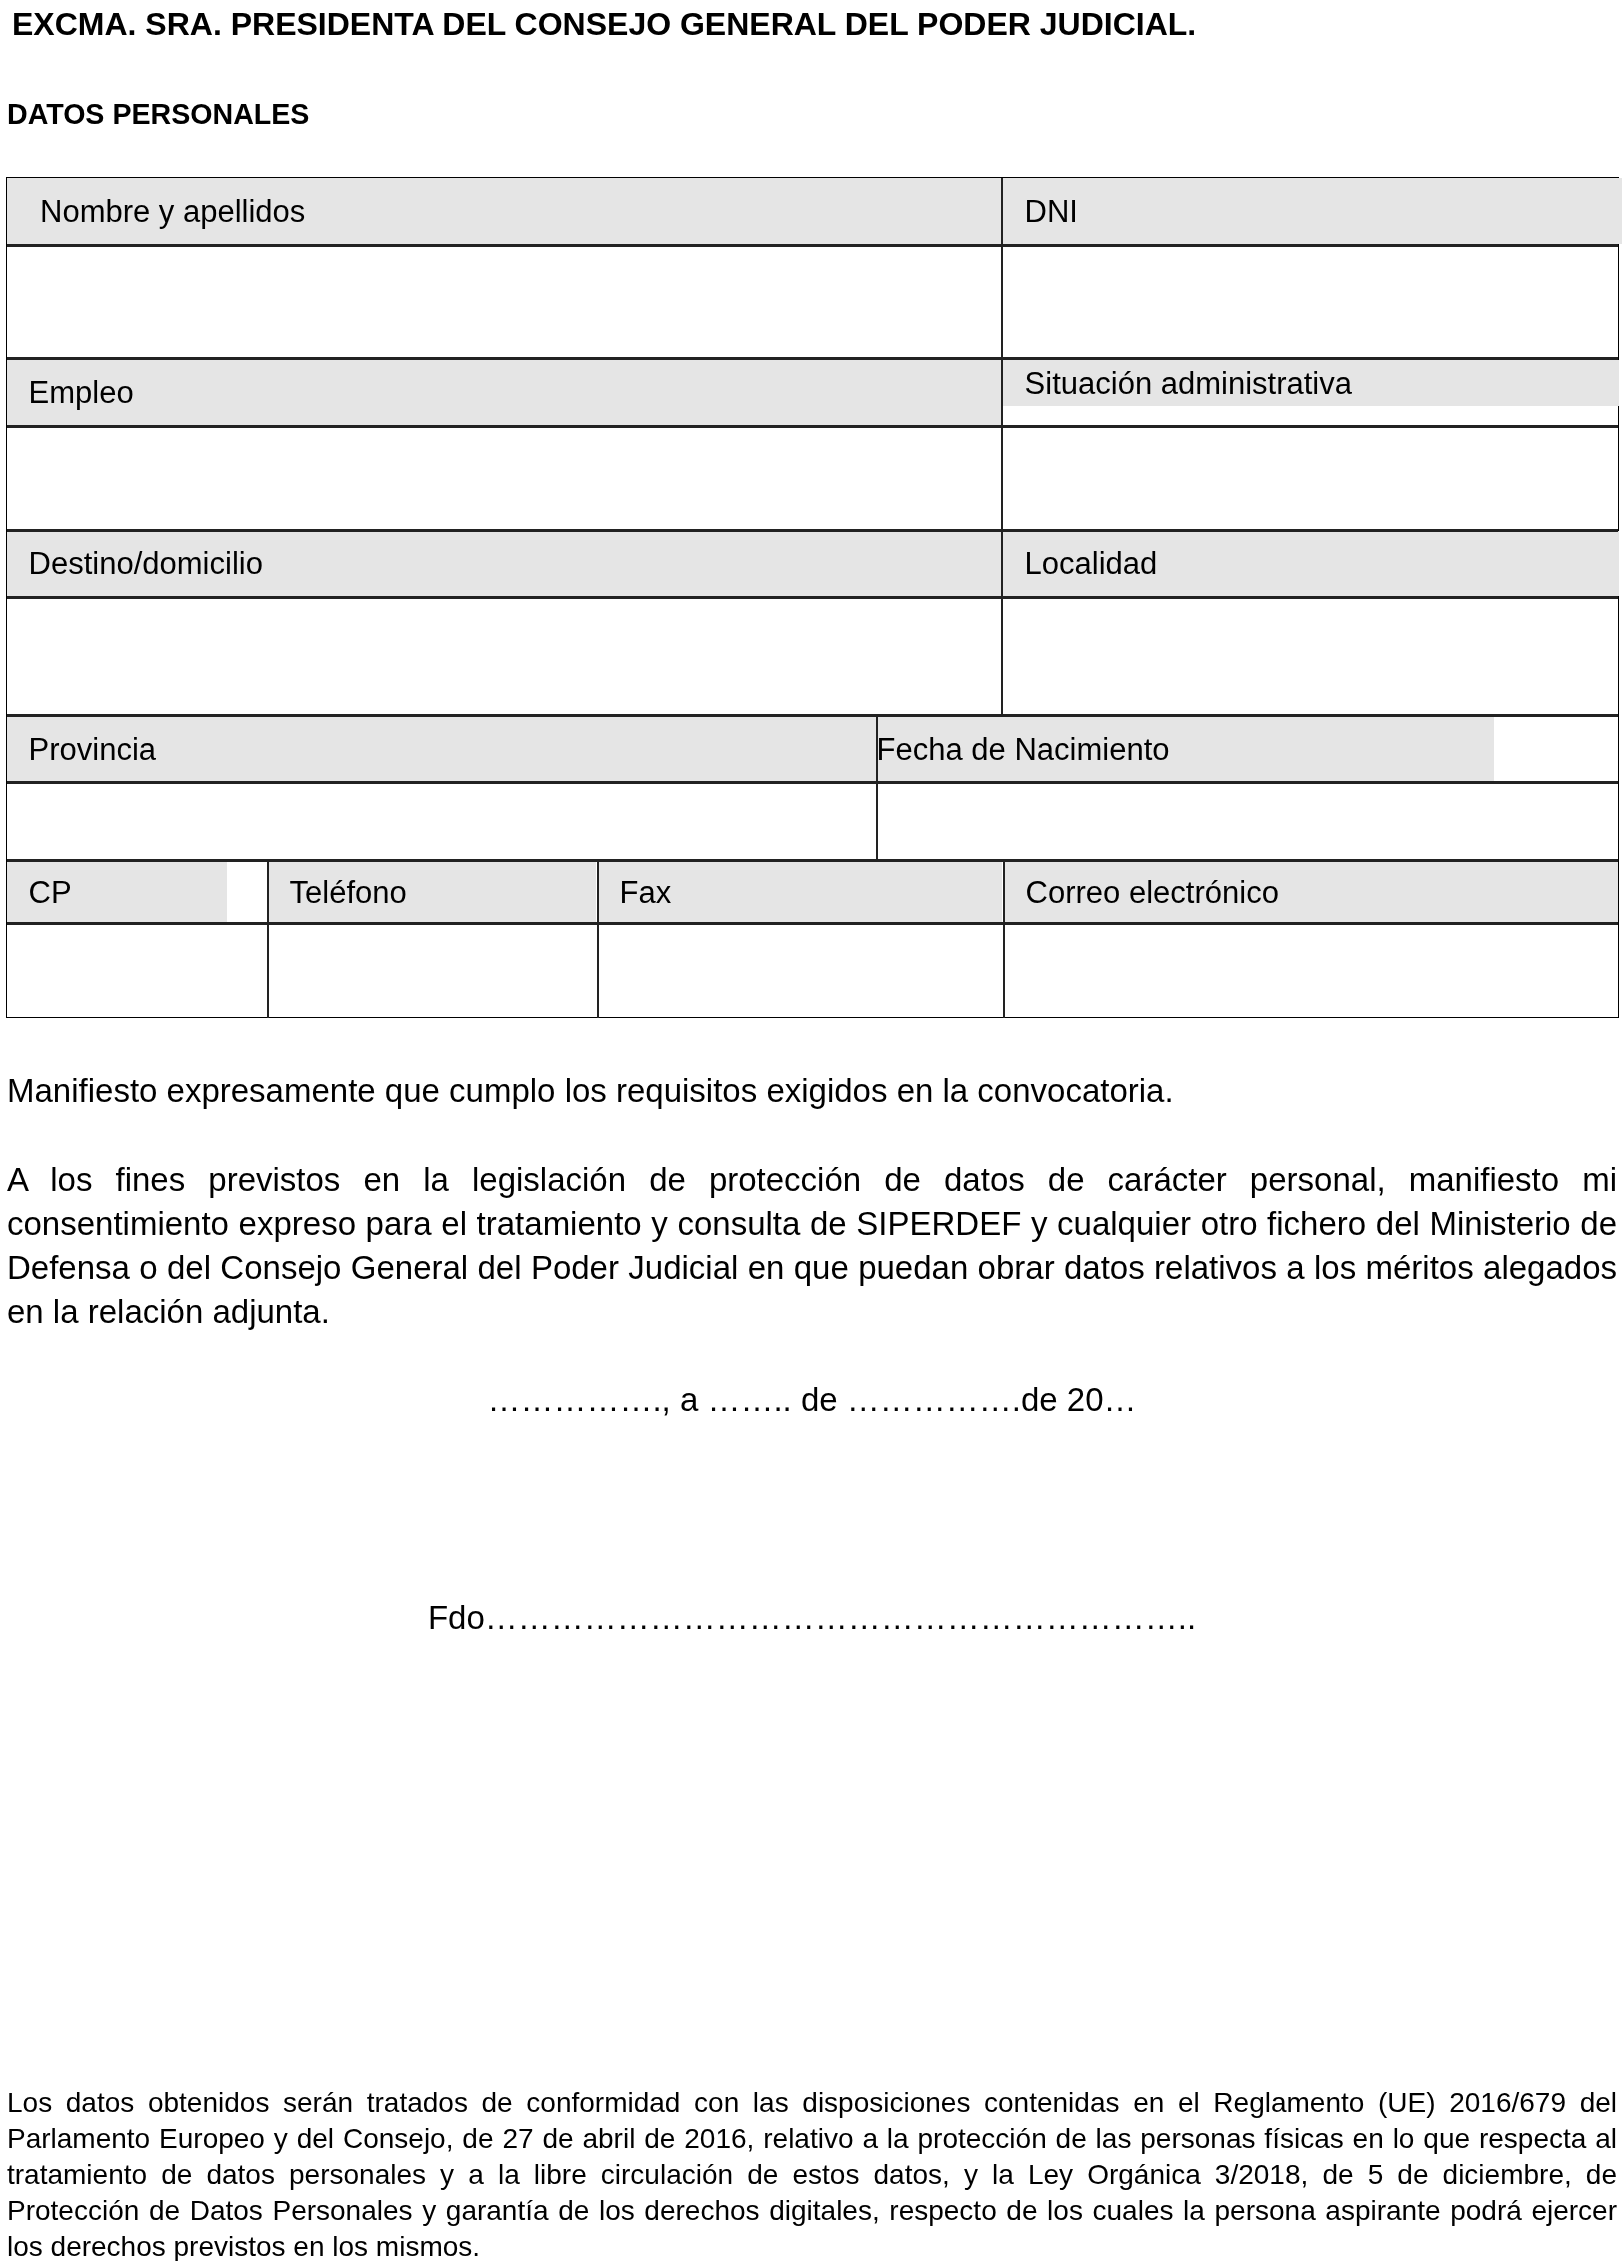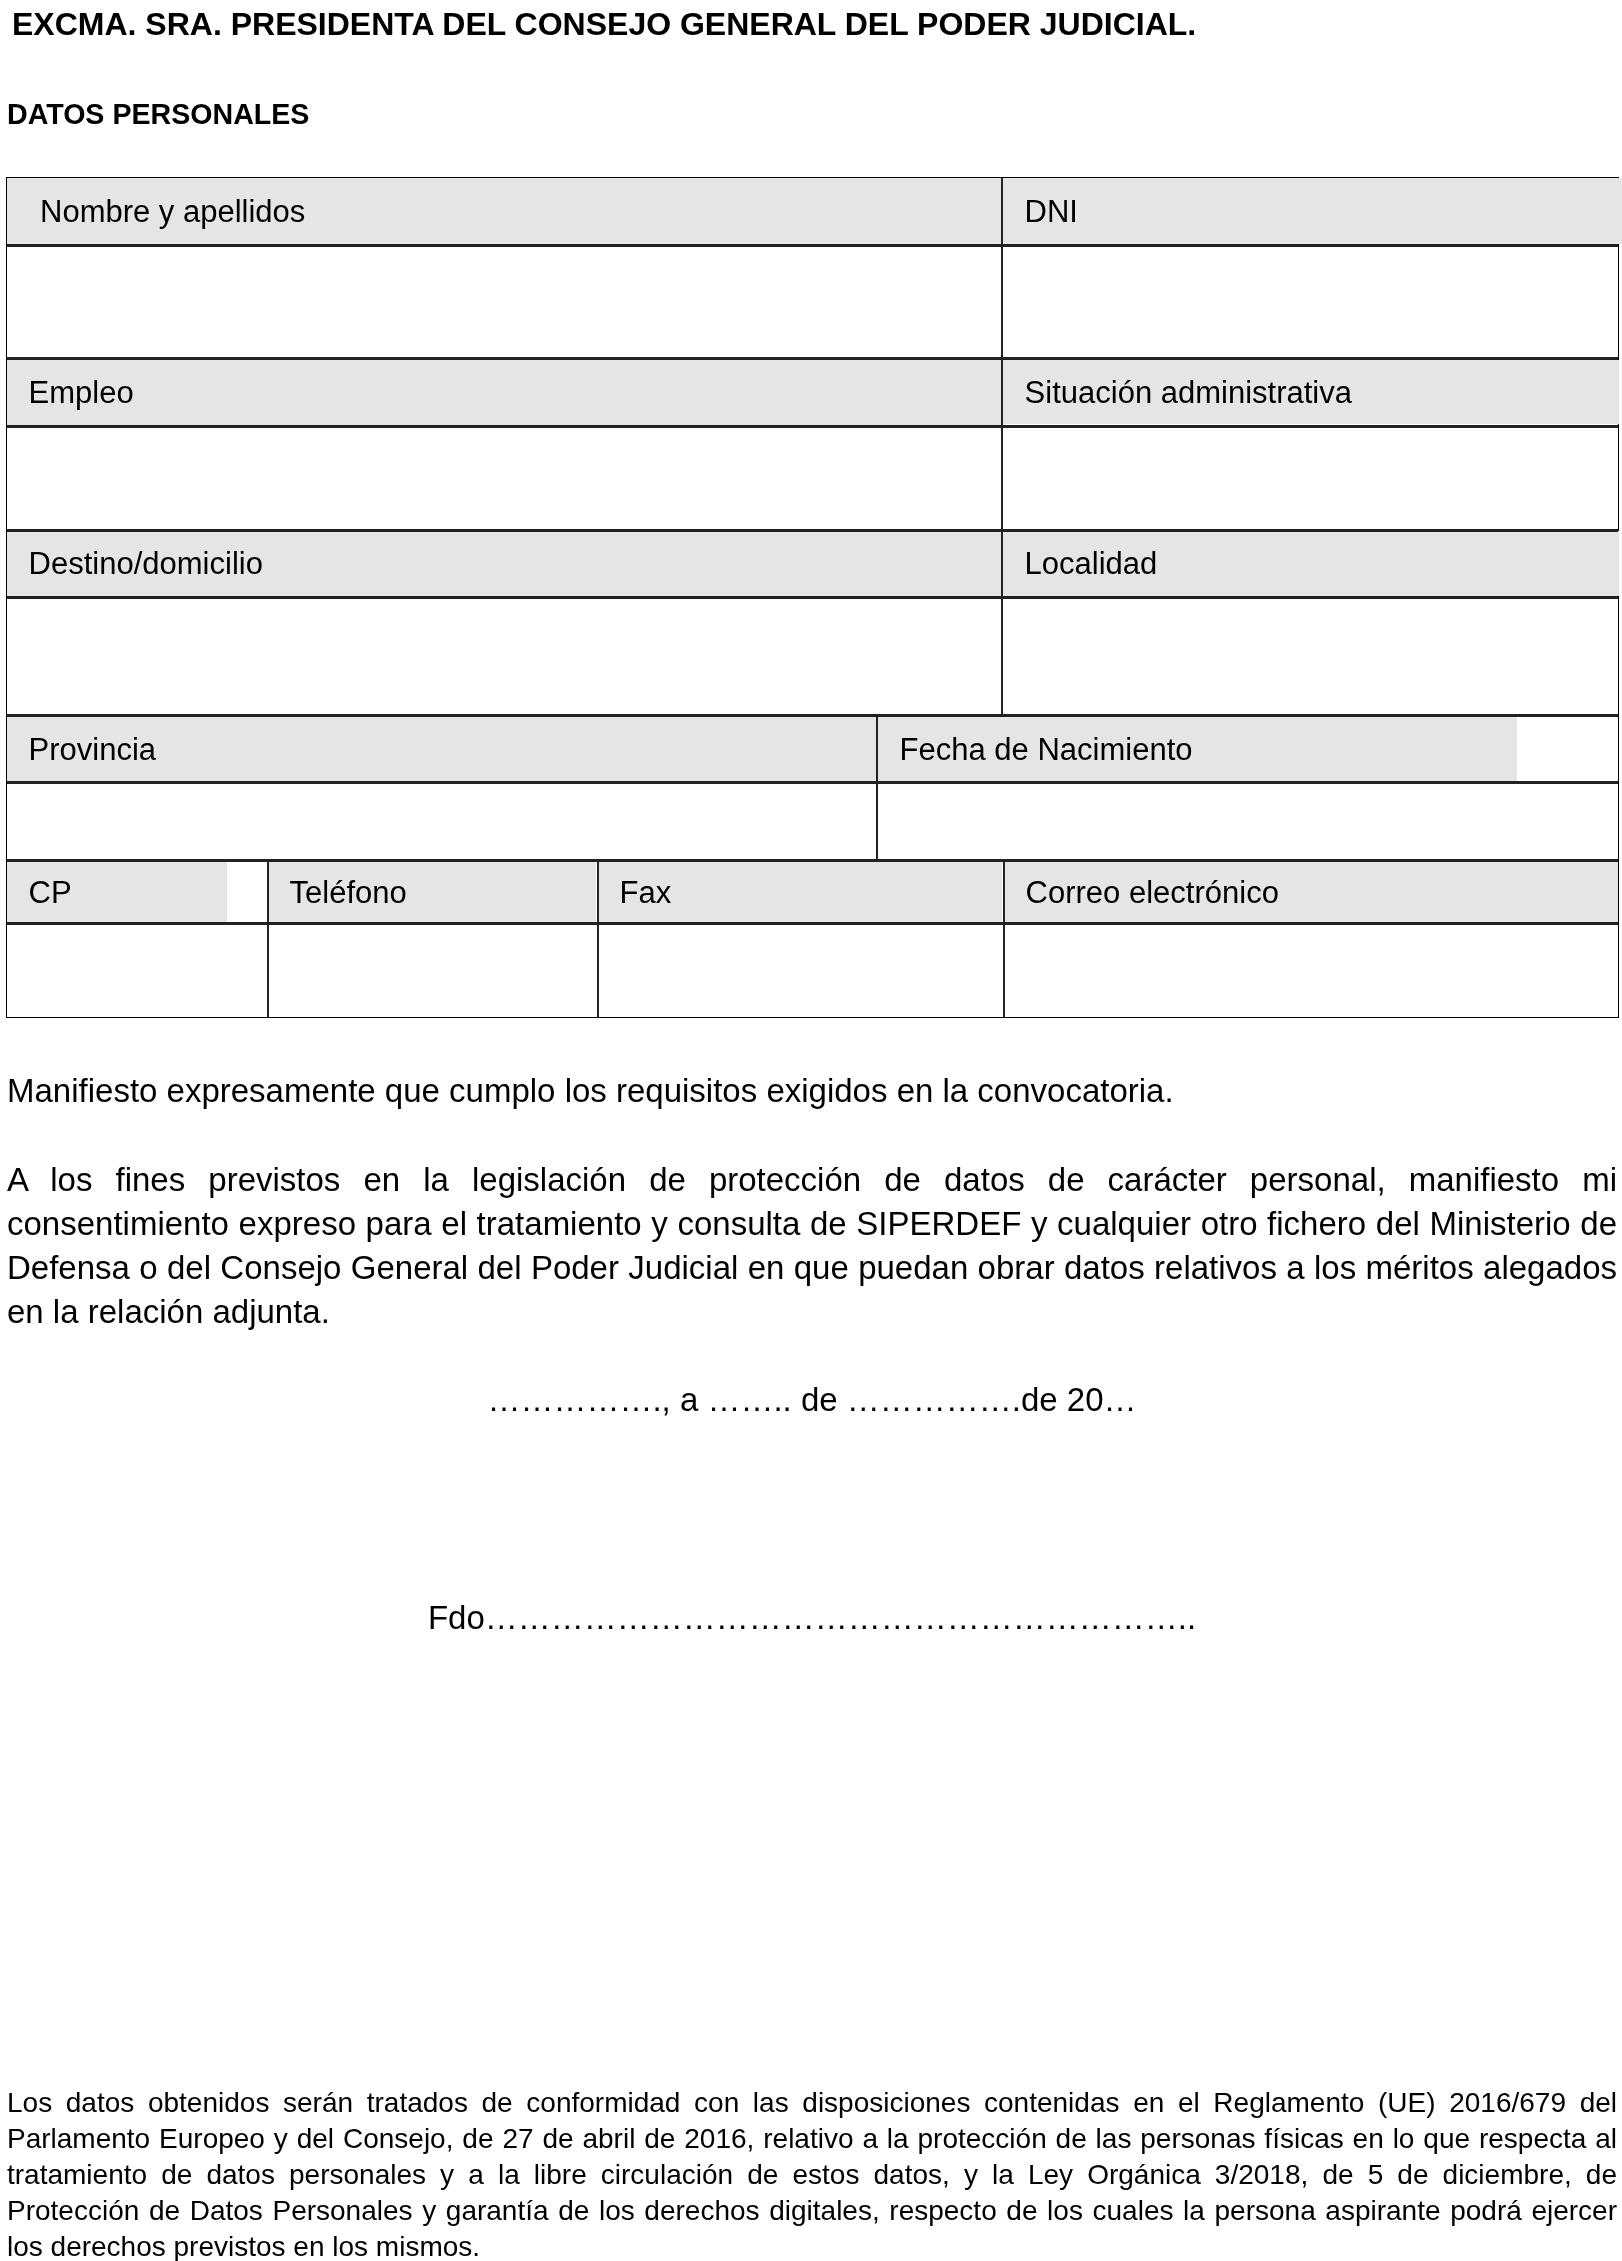--- a/index.html
+++ b/index.html
@@ -47,31 +47,31 @@
 <div class="abs section">DATOS PERSONALES</div>
 
 <div class="abs form">
 
   <div class="cell hdr" style="left:0;top:0;width:994px;height:66px;padding-left:33px;">Nombre y apellidos</div>
   <div class="cell hdr" style="left:996px;top:0;width:664px;height:66px;">DNI</div>
   <div class="cell" style="left:0;top:68px;width:994px;height:112px;"></div>
   <div class="cell" style="left:996px;top:68px;width:616px;height:112px;"></div>
 
   <div class="cell hdr" style="left:0;top:182px;width:994px;height:65px;">Empleo</div>
-  <div class="cell hdr" style="left:996px;top:182px;width:616px;height:64px;">Situación administrativa</div>
+  <div class="cell hdr" style="left:996px;top:182px;width:616px;height:46px;">Situación administrativa</div>
   <div class="cell" style="left:0;top:249px;width:994px;height:102px;"></div>
   <div class="cell" style="left:996px;top:249px;width:616px;height:102px;"></div>
 
   <div class="cell hdr" style="left:0;top:353px;width:994px;height:65px;">Destino/domicilio</div>
   <div class="cell hdr" style="left:996px;top:353px;width:616px;height:65px;">Localidad</div>
   <div class="cell" style="left:0;top:421px;width:994px;height:115px;"></div>
   <div class="cell" style="left:996px;top:421px;width:616px;height:115px;"></div>
 
   <div class="cell hdr" style="left:0;top:538px;width:869px;height:66px;">Provincia</div>
-  <div class="cell hdr" style="left:871px;top:538px;width:639px;height:66px;">Fecha de Nacimiento</div>
+  <div class="cell hdr" style="left:848px;top:538px;width:639px;height:66px;">Fecha de Nacimiento</div>
   <div class="cell" style="left:0;top:606px;width:869px;height:75px;"></div>
   <div class="cell" style="left:871px;top:606px;width:740px;height:75px;"></div>
 
   <div class="cell hdr" style="left:0;top:684px;width:220px;height:60px;">CP</div>
   <div class="cell hdr" style="left:261px;top:684px;width:328px;height:60px;">Teléfono</div>
   <div class="cell hdr" style="left:591px;top:684px;width:404px;height:60px;">Fax</div>
   <div class="cell hdr" style="left:997px;top:684px;width:614px;height:60px;">Correo electrónico</div>
   <div class="cell" style="left:0;top:746px;width:260px;height:92px;"></div>
   <div class="cell" style="left:261px;top:746px;width:328px;height:92px;"></div>
   <div class="cell" style="left:591px;top:746px;width:404px;height:92px;"></div>

